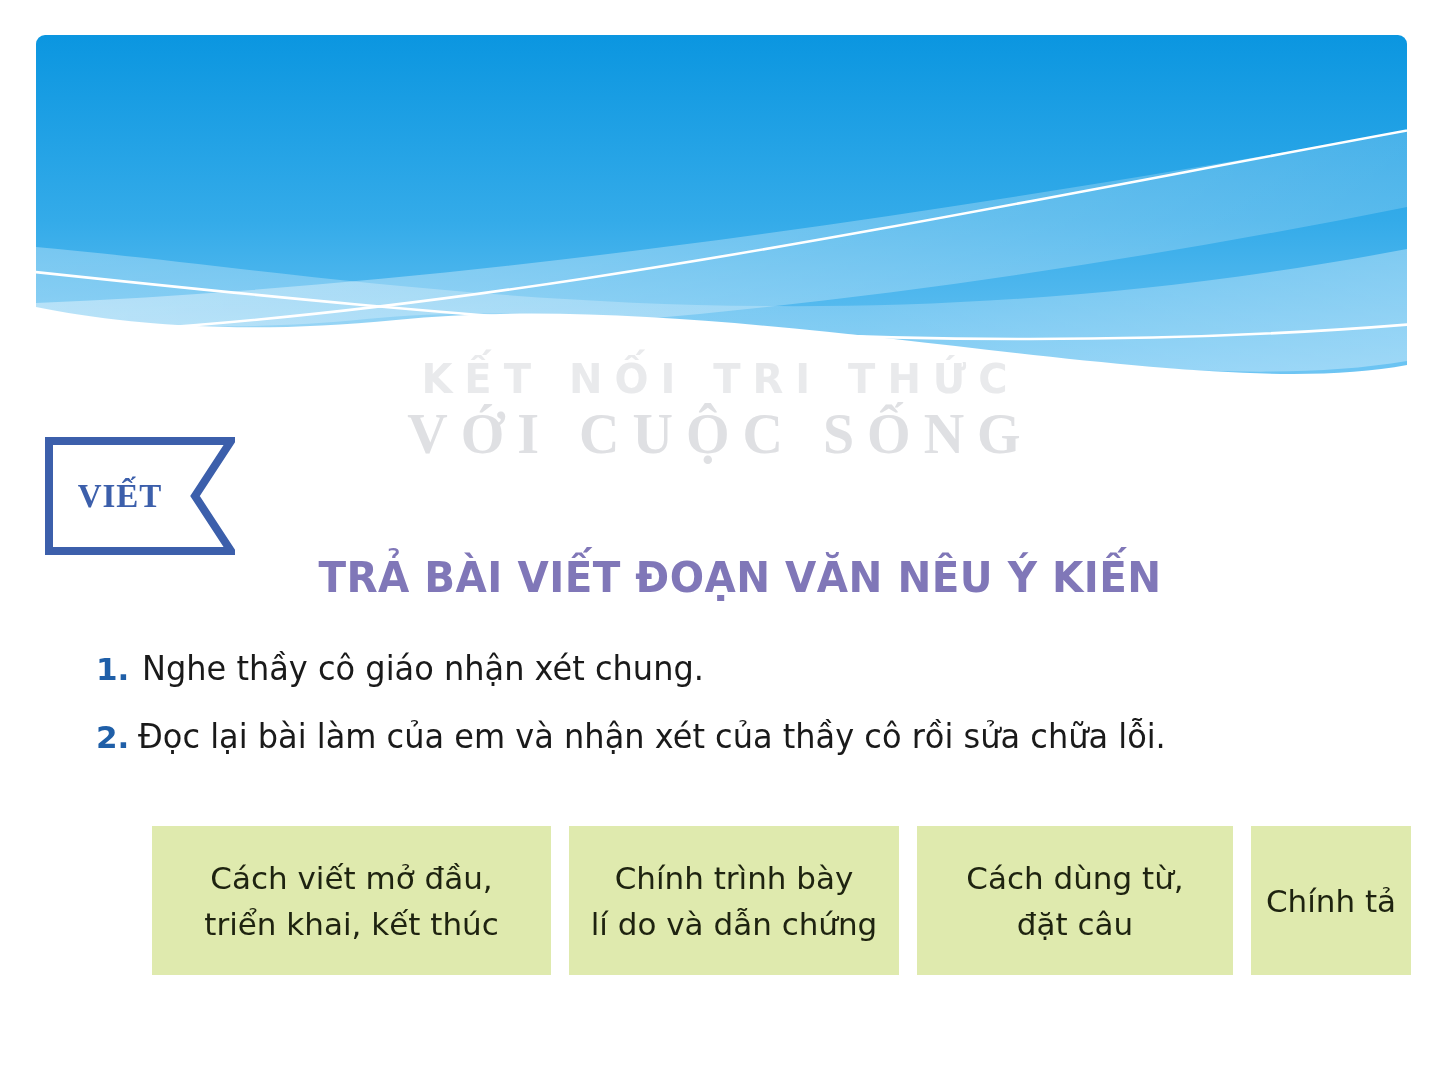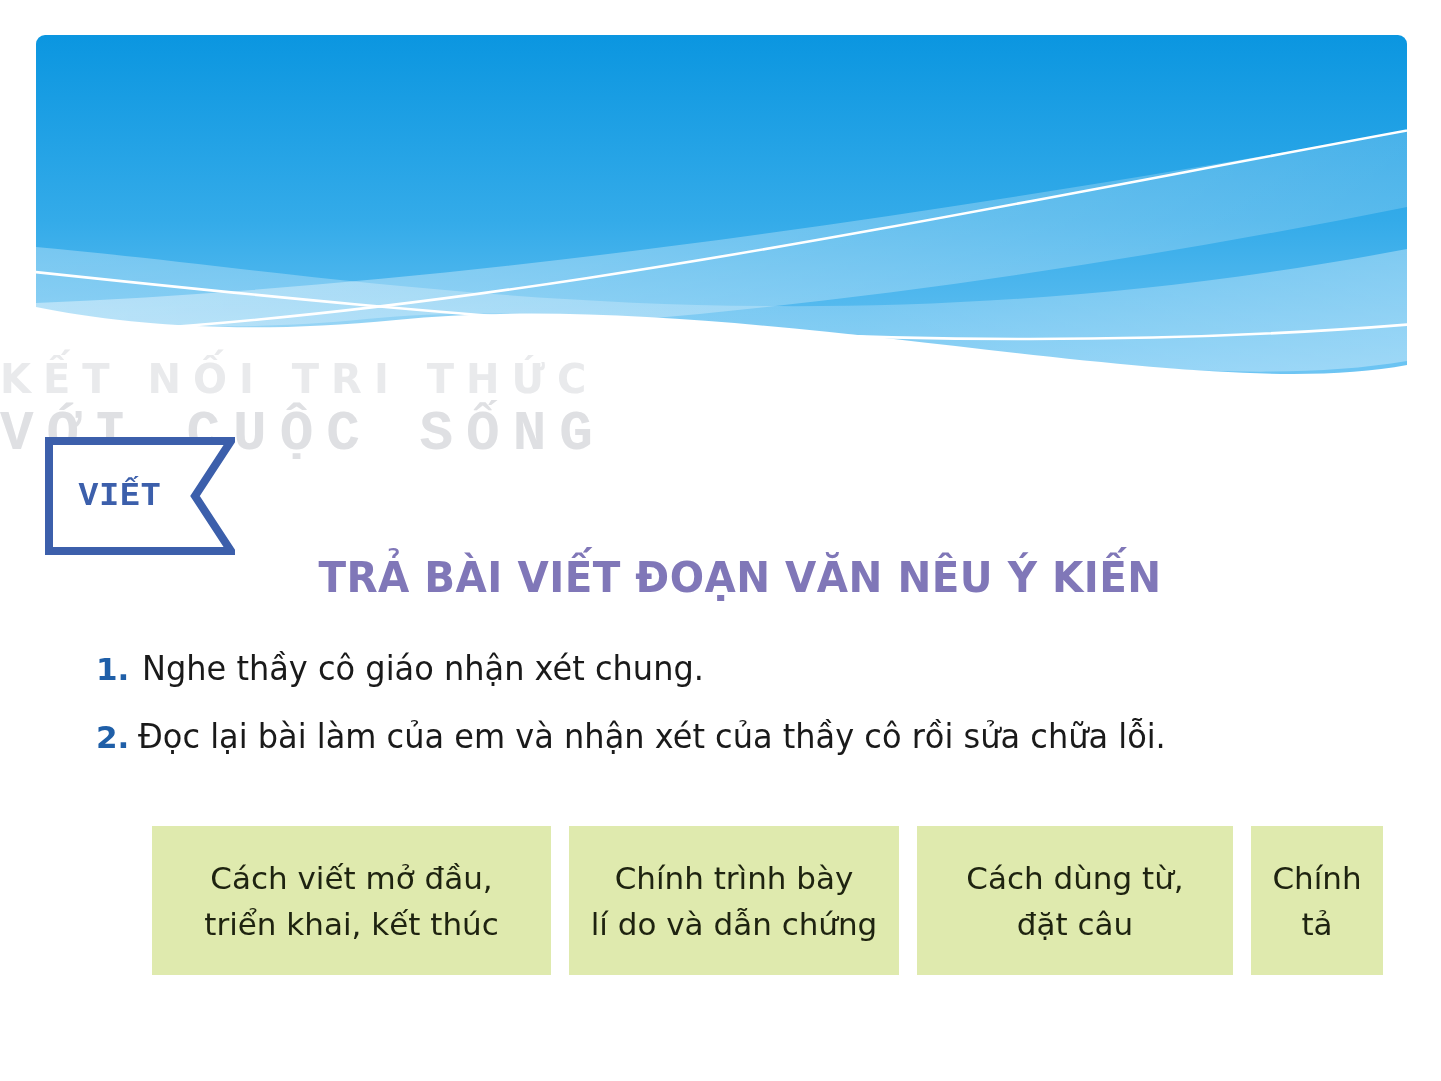--- a/index.html
+++ b/index.html
@@ -34,34 +34,35 @@
     width: 100%;
     height: 100%;
   }
 
   
   .watermark {
     position: absolute;
     left: 0;
     top: 356px;
     width: 1441px;
+    text-align: center;
     pointer-events: none;
     user-select: none;
   }
   .wm-line1 {
     font-family: "DejaVu Sans", sans-serif;
     font-weight: bold;
     font-size: 40px;
     letter-spacing: 12px;
     color: #e9eaec;
     line-height: 46px;
     white-space: nowrap;
   }
   .wm-line2 {
-    font-family: Liberation Mono, monospace;
+    font-family: Liberation Serif, serif;
     font-weight: bold;
     font-size: 56px;
     letter-spacing: 13px;
     color: #dfe0e3;
     line-height: 64px;
     white-space: nowrap;
   }
 
   
   .ribbon {
@@ -74,21 +75,21 @@
   .ribbon svg { display: block; width: 100%; height: 100%; }
   .ribbon-label {
     position: absolute;
     left: 0;
     top: 0;
     width: 150px;
     height: 118px;
     display: flex;
     align-items: center;
     justify-content: center;
-    font-family: Liberation Mono, monospace;
+    font-family: Liberation Serif, serif;
     font-weight: bold;
     font-size: 33px;
     letter-spacing: 1px;
     color: #3c5fab;
   }
 
   
   .main-title {
     position: absolute;
     left: 240px;
@@ -158,21 +159,21 @@
     color: #1e2310;
     line-height: 46px;
     margin-right: 18px;
     padding: 0 8px;
     box-sizing: border-box;
     white-space: pre-line;
   }
   .criteria-box.b1 { width: 399px; }
   .criteria-box.b2 { width: 330px; }
   .criteria-box.b3 { width: 316px; }
-  .criteria-box.b4 { width: 132px; margin-right: 0; }
+  .criteria-box.b4 { width: 160px; margin-right: 0; }
 </style>
 </head>
 <body>
 
 <div id="slide">
 
   <div class="header-band">
     <svg viewBox="0 0 1371 355" preserveAspectRatio="none" xmlns="http://www.w3.org/2000/svg">
       <defs>
         <linearGradient id="blueGrad" x1="0" y1="0" x2="0" y2="1">

